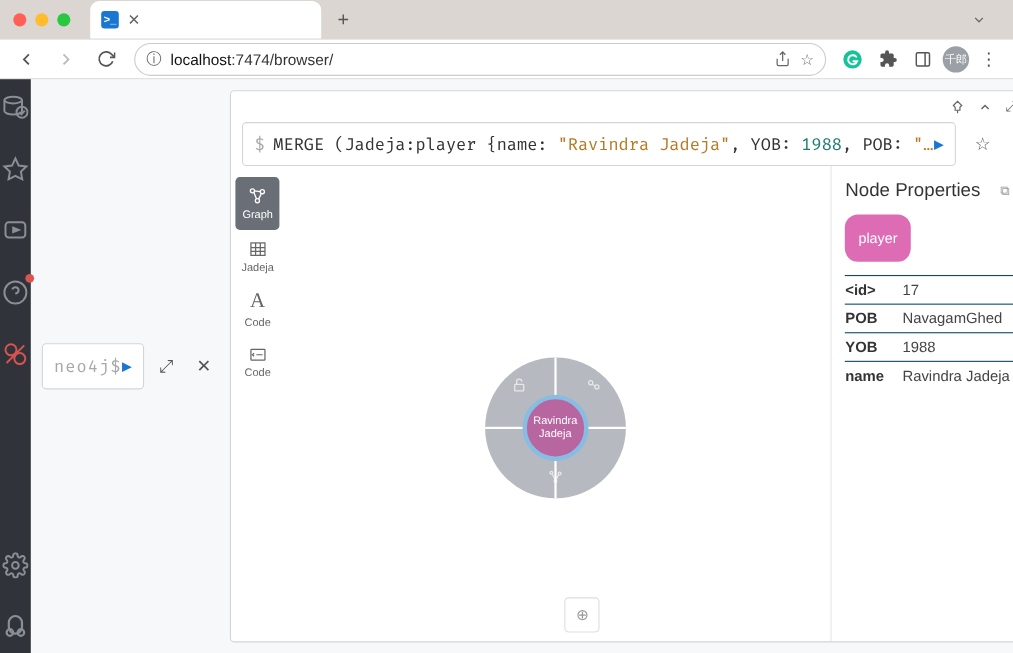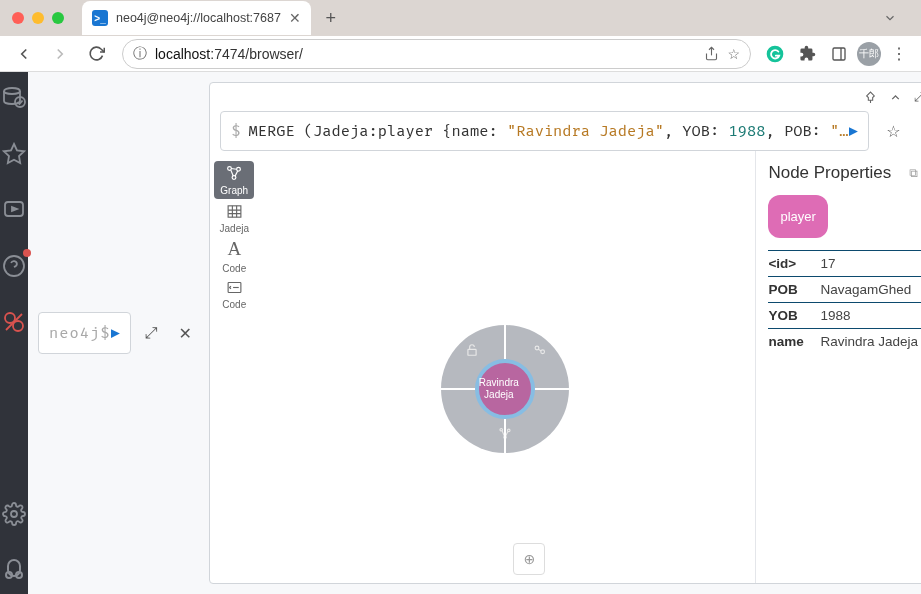--- a/index.html
+++ b/index.html
@@ -45,35 +45,35 @@
 .frame-top span { cursor: pointer; }
 .query-row { display: flex; align-items: center; padding: 0 10px; gap: 10px; }
 .query-box { flex: 1; border: 1px solid #d1d5da; border-radius: 4px; height: 40px; display: flex; align-items: center; padding: 0 10px; font-family: "Fira Code", "Menlo", monospace; font-size: 15px; overflow: hidden; }
 .q-dollar { color: #aaa; margin-right: 8px; }
 .q-text { white-space: nowrap; color: #333; flex: 1; overflow: hidden; }
 .q-kw { color: #333; }
 .q-str { color: #b77923; }
 .q-num { color: #1c7a74; }
 .result-area { flex: 1; display: flex; min-height: 0; }
 .view-tabs { width: 44px; border-right: none; padding-top: 10px; display: flex; flex-direction: column; }
-.vt { width: 40px; height: 38px; display: flex; flex-direction: column; align-items: center; justify-content: center; gap: 3px; font-size: 10px; color: #666; cursor: pointer; margin-left: 4px; border-radius: 4px; }
+.vt { width: 40px; height: 48px; display: flex; flex-direction: column; align-items: center; justify-content: center; gap: 3px; font-size: 10px; color: #666; cursor: pointer; margin-left: 4px; border-radius: 4px; }
 .vt.active { background: #6a6e76; color: #fff; }
 .vt-ico { font-size: 17px; }
 .canvas { flex: 1; position: relative; }
 .node-wrap { position: absolute; left: 50%; top: 55%; transform: translate(-50%, -50%); }
 .ring { width: 128px; height: 128px; border-radius: 50%; background: #b6b9bf; position: relative; display: flex; align-items: center; justify-content: center; }
 .ring::before, .ring::after { content: ""; position: absolute; background: #fff; }
 .ring::before { width: 2px; height: 34px; top: 0; left: 50%; transform: translateX(-50%); }
 .ring::after { width: 2px; height: 34px; bottom: 0; left: 50%; transform: translateX(-50%); }
 .ring-h { position: absolute; width: 128px; height: 2px; background: #fff; left: 0; }
 .ring-ico { position: absolute; color: #eee; font-size: 13px; }
 .ri1 { top: 18px; left: 24px; }
 .ri2 { top: 18px; right: 22px; }
 .ri3 { bottom: 12px; left: 50%; transform: translateX(-50%); }
-.node { width: 60px; height: 60px; border-radius: 50%; background: #b866a0; border: 4px solid #87bde3; display: flex; align-items: center; color: #fff; font-size: 10px; text-align: center; line-height: 1.2; z-index: 2; position: relative; }
+.node { width: 60px; height: 60px; border-radius: 50%; background: #b866a0; border: 4px solid #87bde3; display: flex; align-items: center; justify-content: center; color: #fff; font-size: 10px; text-align: center; line-height: 1.2; z-index: 2; position: relative; }
 .props { width: 200px; border-left: 1px solid #e4e6ea; padding: 12px; position: relative; }
 .props-collapse { position: absolute; top: 8px; right: 8px; color: #888; cursor: pointer; font-size: 16px; }
 .props-title { font-size: 17px; color: #333; margin-bottom: 12px; display: flex; align-items: center; gap: 18px; }
 .badge { display: inline-block; background: #de6cb5; color: #fff; font-size: 13px; padding: 14px 12px; border-radius: 12px; margin-bottom: 12px; }
 .prop-row { display: flex; padding: 5px 0; font-size: 13.5px; border-top: 1px solid #0c4a6e; position: relative; }
 .prop-row:first-of-type { border-top: none; }
 .prop-k { width: 52px; font-weight: 600; color: #333; }
 .prop-v { color: #444; flex: 1; }
 .prop-copy { color: #aaa; font-size: 11px; cursor: pointer; }
 .float-btn { position: absolute; right: 210px; bottom: 8px; width: 32px; height: 32px; border: 1px solid #ddd; border-radius: 4px; display: flex; align-items: center; justify-content: center; color: #999; background: #fff; }
@@ -85,21 +85,20 @@
 <div class="window">
   <div class="titlebar">
     <div class="traffic">
       <span class="tl-red"></span>
       <span class="tl-yellow"></span>
       <span class="tl-green"></span>
     </div>
     <div class="tabstrip">
       <div class="tab">
         <div class="tab-favicon">&gt;_</div>
-        <div class="tab-title">neo4j@neo4j://localhost:7687</div>
         <div class="tab-close">✕</div>
       </div>
       <div class="newtab">+</div>
     </div>
     <div class="chev-down">
       <svg width="14" height="14" viewBox="0 0 24 24" fill="none" stroke="currentColor" stroke-width="2">
           <polyline points="6 9 12 15 18 9"></polyline>
         </svg>
     </div>
   </div>

